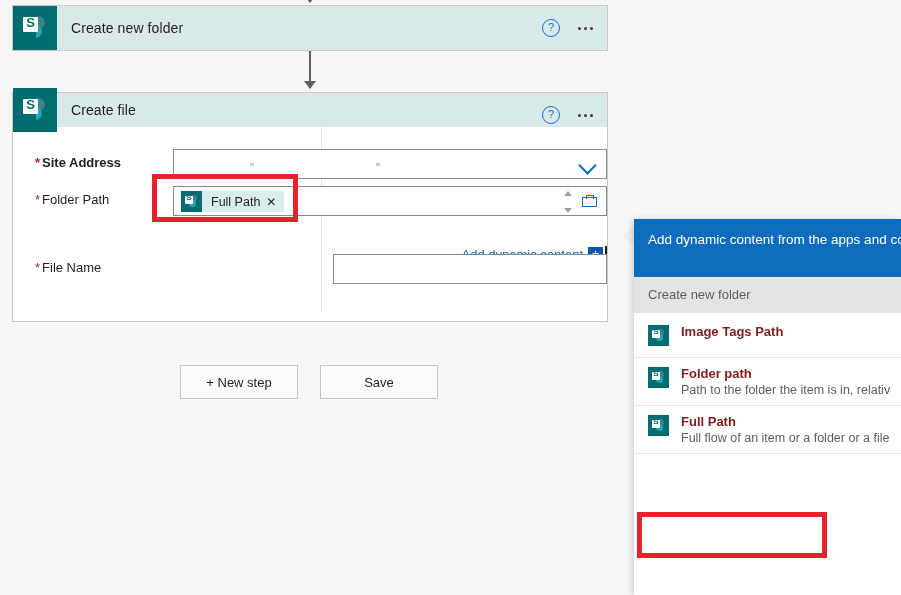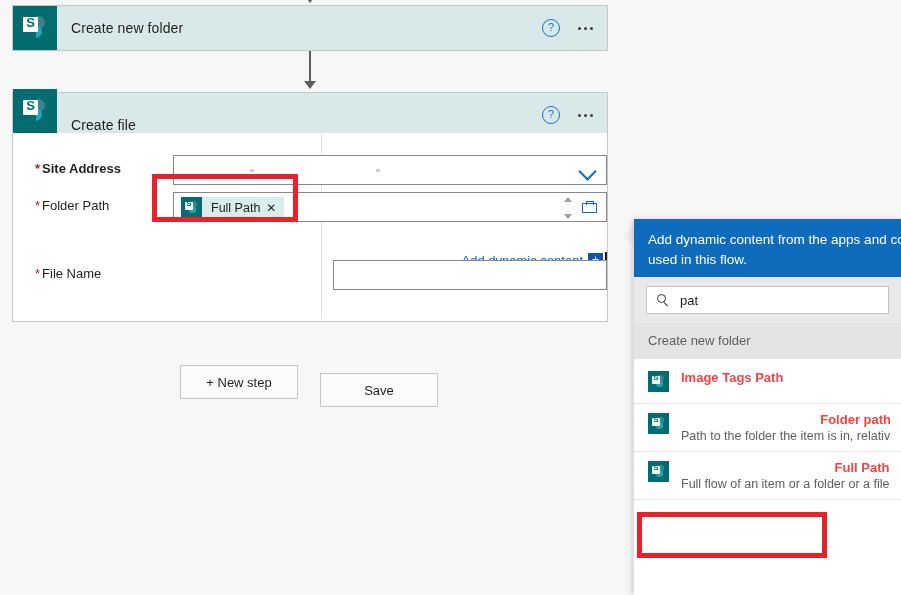--- a/index.html
+++ b/index.html
@@ -36,21 +36,21 @@
   #card-create-file { top: 92px; height: 230px; }
 
   .card-header {
     position: relative;
     height: 44px;
     background: #d9e8e8;
     display: flex;
     align-items: center;
     box-sizing: border-box;
   }
-  #card-create-file .card-header { height: 40px; align-items: flex-end; }
+  #card-create-file .card-header { height: 34px; }
 
   .sp-logo {
     width: 44px; height: 44px;
     background: #036c70;
     position: relative;
     flex: 0 0 44px;
   }
   .sp-logo .sq {
     position: absolute;
     left: 10px; top: 11px;
@@ -334,21 +334,21 @@
     position: absolute;
     height: 34px;
     border: 1px solid #c8c6c4;
     background: #fbfbfb;
     font-size: 13px;
     color: #201f1e;
     font-family: "Liberation Sans", sans-serif;
     cursor: pointer;
   }
   #btn-new-step { left: 180px; top: 365px; width: 118px; }
-  #btn-save { left: 320px; top: 365px; width: 118px; margin-top: 8px; }
+  #btn-save { left: 320px; top: 365px; width: 118px; }
 
   
   #dynamic-panel {
     position: absolute;
     left: 634px;
     top: 219px;
     width: 267px;
     height: 376px;
     background: #ffffff;
     box-shadow: -2px 0 6px rgba(0,0,0,.16);
@@ -446,23 +446,22 @@
     border-bottom: 1px solid #e6e6e6;
     background: #fff;
     cursor: pointer;
     overflow: hidden;
   }
   .dc-item .token-logo { margin-top: 1px; flex: 0 0 21px; }
   .dc-text { margin-left: 12px; overflow: hidden; }
   .dc-title {
     font-size: 13px;
     font-weight: bold;
-    color: #ef4444;
+    color: #7f1d1d;
     white-space: nowrap;
-    text-align: right;
   }
   .dc-desc {
     font-size: 12.5px;
     color: #605e5c;
     margin-top: 2px;
     white-space: nowrap;
   }
   .dc-item.no-desc { padding-top: 11px; padding-bottom: 11px; }
 
   
@@ -587,33 +586,23 @@
   <button class="flow-btn" id="btn-new-step">+ New step</button>
   <button class="flow-btn" id="btn-save">Save</button>
 </div>
 
 <div class="callout-arrow"></div>
 
 <div id="dynamic-panel">
 
   <div id="panel-banner">
     <div>Add dynamic content from the apps and connectors</div>
-    <div>used in this flow.</div>
-  </div>
-
-
-  <div id="panel-search-wrap">
-    <div id="panel-search">
-      <div class="search-icon">
-        <div class="ring"></div>
-        <div class="hnd"></div>
-      </div>
-      <div id="search-input-text">pat</div>
-    </div>
-  </div>
+  </div>
+
+
 
   <div class="group-header">Create new folder</div>
 
   <div class="dc-item no-desc">
     <div class="token-logo">
       <div class="c1"></div>
       <div class="c2"></div>
       <div class="sq"></div>
     </div>
     <div class="dc-text">

